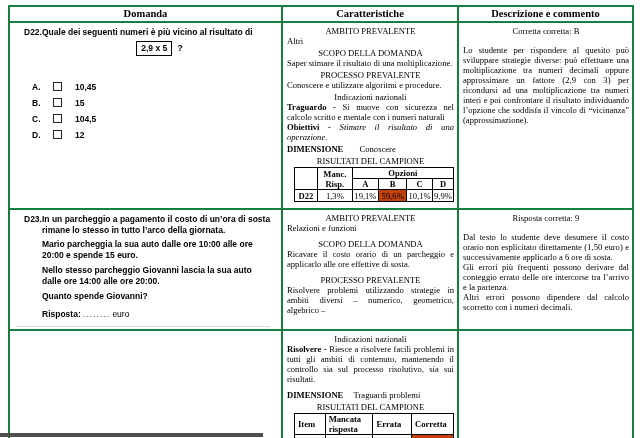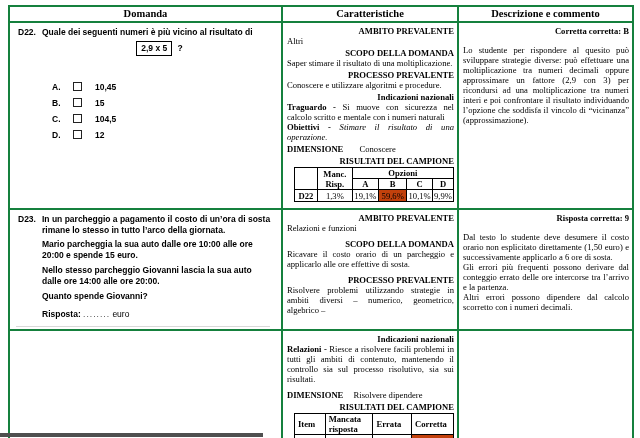--- a/index.html
+++ b/index.html
@@ -18,40 +18,40 @@
     font-family: "Liberation Serif", serif; font-weight: bold; font-size: 10.5px;
     text-align: center; height: 16px; padding: 1px 0;
   }
 
   
   .q-cell {
     font-family: "Liberation Sans", sans-serif; font-weight: 700;
     font-size: 8.5px; line-height: 11px; padding: 4px 8px 2px 6px;
   }
   .q-line { position: relative; padding-left: 26px; margin-bottom: 3px; }
-  .q-id { position: absolute; left: 2px; top: 0; }
+  .q-id { position: absolute; left: 8px; top: 0; }
   .expr-row { text-align: center; margin-top: 3px; padding-left: 30px; }
   .expr-box { display: inline-block; border: 1px solid #000; padding: 1px 4px; }
   .expr-q { margin-left: 3px; }
-  .options { margin-left: 36px; margin-top: 26px; }
+  .options { margin-left: 16px; margin-top: 26px; }
   .opt { margin-bottom: 5px; height: 11px; }
   .opt-letter { display: inline-block; width: 21px; }
   .checkbox { display: inline-block; width: 9px; height: 9px; border: 1px solid #222;
               vertical-align: -1px; background: #fff; }
   .opt-value { margin-left: 13px; }
   .risposta-line { margin-top: 7px; padding-left: 26px; }
   .dots { font-weight: 400; letter-spacing: 1px; color: #444; }
   .r-unit { font-weight: 400; }
   .faint-line { border-bottom: 1px solid #d9d9d9; margin-top: 6px; width: 99%; }
 
   
   .c-cell, .d-cell {
     font-size: 8.6px; line-height: 10px; padding: 3px 3px 2px 4px; text-align: justify;
   }
-  .h { font-weight: bold; text-align: right; }
+  .h { font-weight: normal; text-align: center; }
   .mt { margin-top: 2px; }
   .mt6 { margin-top: 6px; }
   .mt9 { margin-top: 9px; }
   .b { font-weight: bold; }
   .i { font-style: italic; }
   .dim-val { margin-left: 14px; font-weight: 400; }
 
   
   .mini { border-collapse: collapse; table-layout: fixed; margin-top: 1px;
           font-size: 8.6px; text-align: center; margin-left: 7px; }
@@ -205,26 +205,26 @@
       <div>Altri errori possono dipendere dal calcolo scorretto con i numeri decimali.</div>
     </td>
   </tr>
 
   <tr style="height:106px">
     <td></td>
 
     <td class="c-cell">
       <div class="h">Indicazioni nazionali</div>
       <div>
-        <span class="b">Relazioni -</span>
+        <span class="b">Risolvere -</span>
         <span>Riesce a risolvere facili problemi in tutti gli ambiti di contenuto, mantenendo il controllo sia sul processo risolutivo, sia sui risultati.</span>
       </div>
       <div class="mt6" style="text-align:left">
         <span class="b">DIMENSIONE</span>
-        <span class="dim-val" style="margin-left:8px">Risolvere dipendere</span>
+        <span class="dim-val" style="margin-left:8px">Traguardi problemi</span>
       </div>
       <div class="h mt">RISULTATI DEL CAMPIONE</div>
       <table class="mini mini2">
         <colgroup>
           <col style="width:34px">
               <col style="width:52px">
               <col style="width:42px">
               <col style="width:44px">
         </colgroup>
         <tbody>

